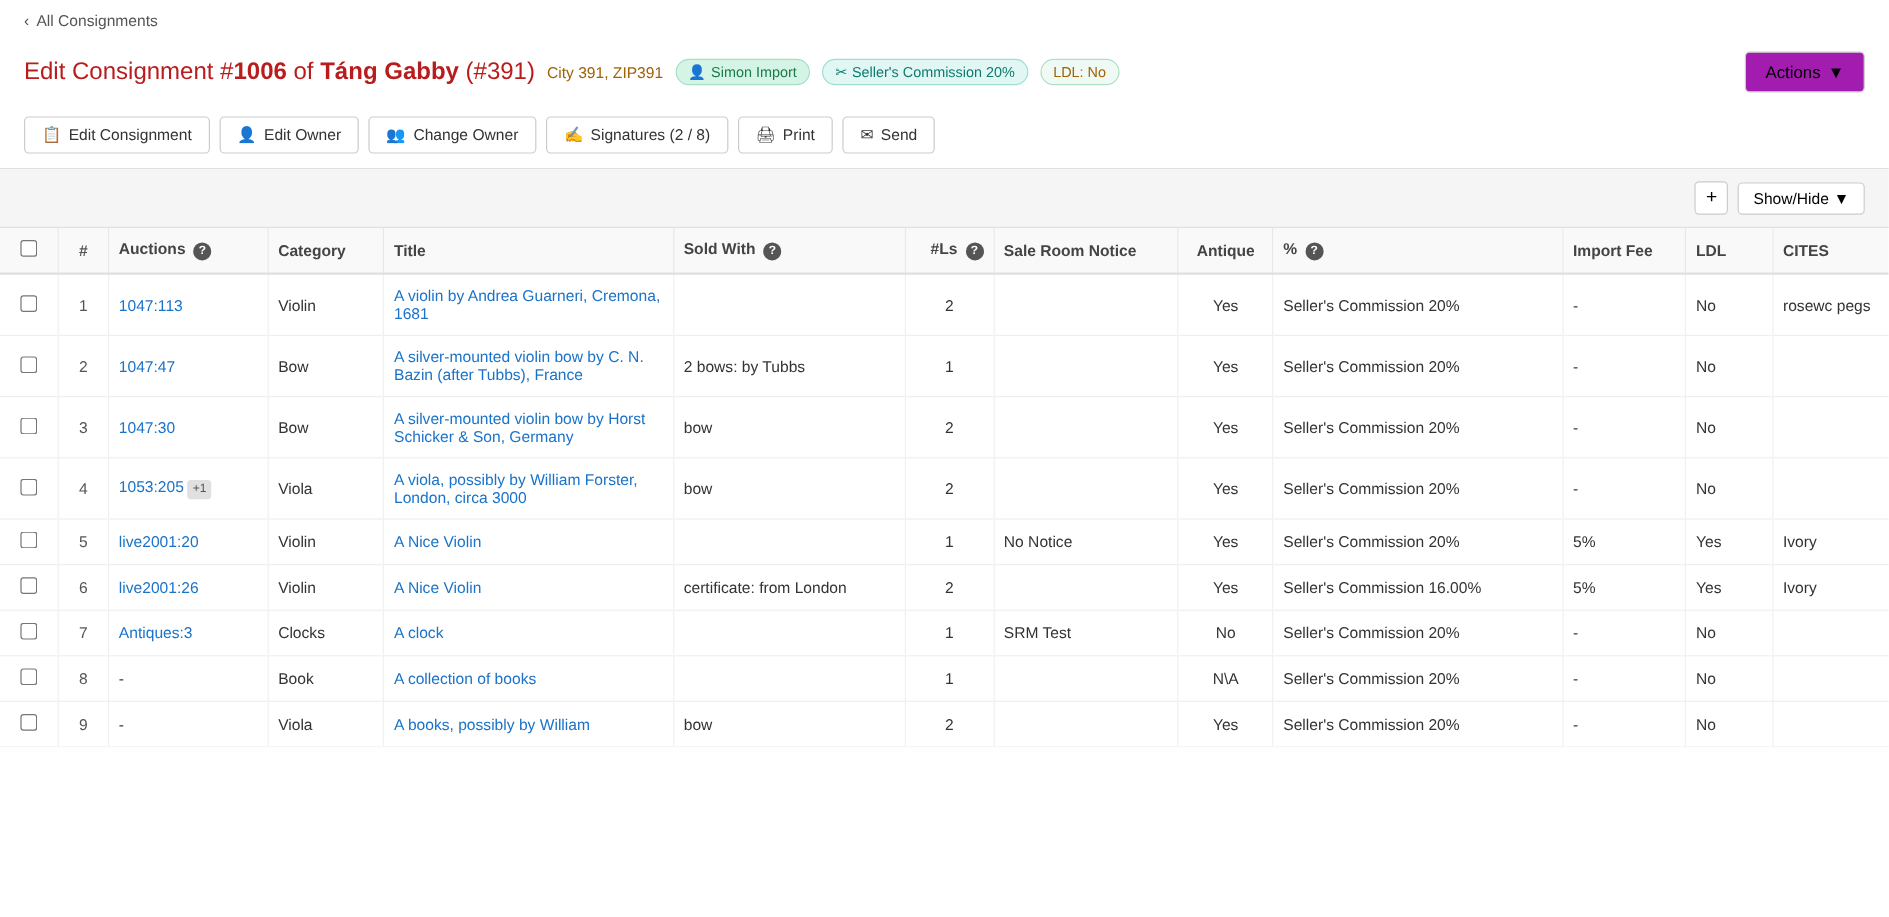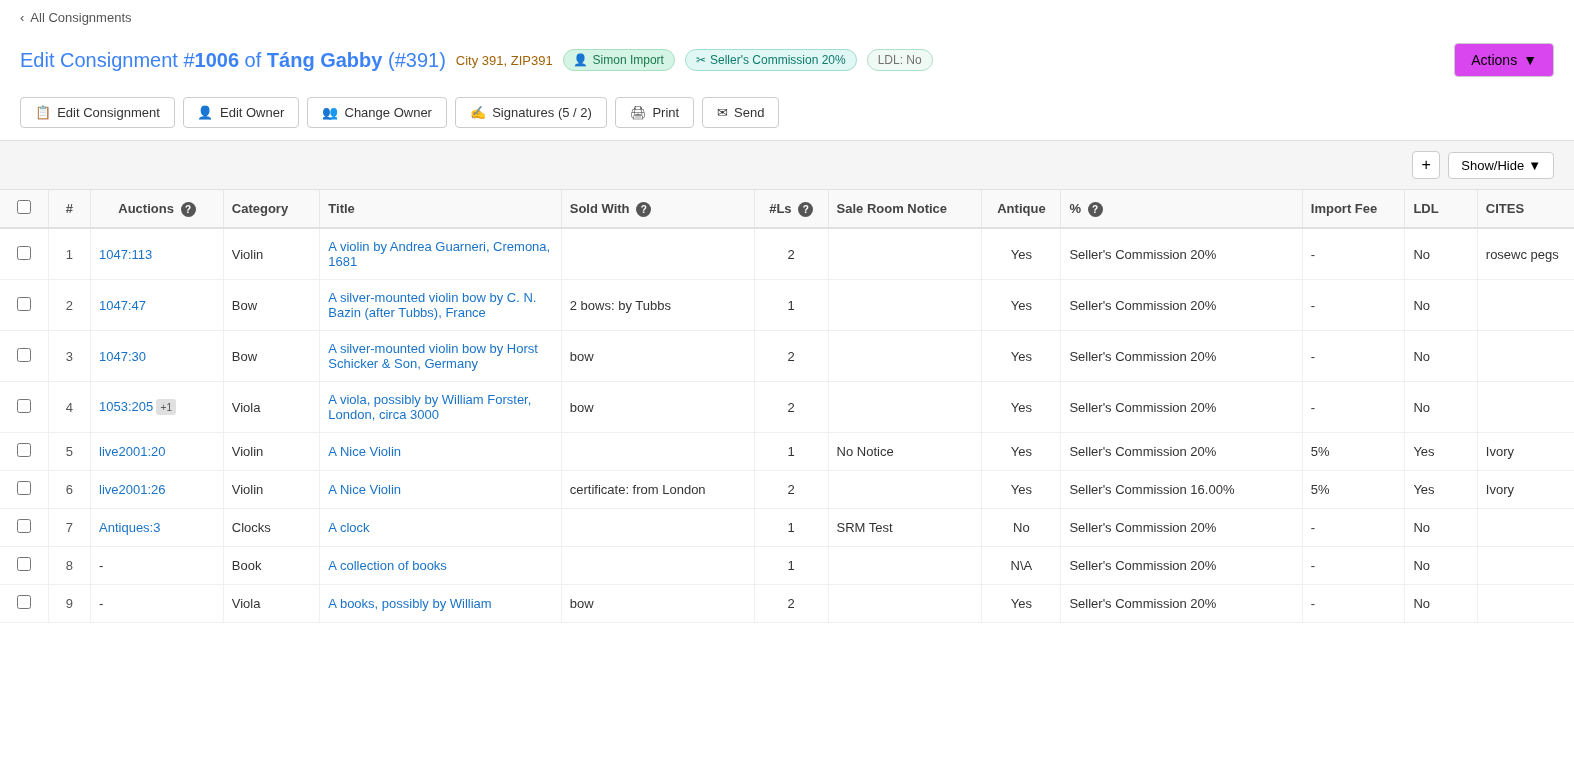--- a/index.html
+++ b/index.html
@@ -2,30 +2,30 @@
 <html><head>
   <meta charset="utf-8">
   <style>
     * { box-sizing: border-box; margin: 0; padding: 0; }
     body { font-family: -apple-system, BlinkMacSystemFont, 'Segoe UI', sans-serif; font-size: 13px; color: #333; background: #fff; }
     
     .top-nav { padding: 10px 20px; font-size: 13px; color: #555; display: flex; align-items: center; gap: 6px; cursor: pointer; }
     
     .header-row { display: flex; align-items: center; justify-content: space-between; padding: 8px 20px 12px; }
     .header-left { display: flex; align-items: center; gap: 10px; flex-wrap: wrap; }
-    .header-title { font-size: 20px; color: #3b82f6; }
+    .header-title { font-size: 20px; color: #b91c1c; }
     .header-title strong { font-weight: 700; }
     .header-location { font-size: 13px; color: #a16207; }
     
     .badge { display: inline-flex; align-items: center; gap: 4px; padding: 3px 10px; border-radius: 20px; font-size: 12px; font-weight: 500; }
     .badge-green { background: #d4f4e5; color: #1a7a4a; border: 1px solid #a8dfc3; }
     .badge-teal { background: #e0f7f4; color: #0d7a6d; border: 1px solid #a0ddd6; }
-    .badge-light { background: #f0faf5; color: #737373; border: 1px solid #b0e0c8; }
-    
-    .actions-btn { display: flex; align-items: center; gap: 6px; padding: 8px 16px; border: 1px solid #ccc; border-radius: 4px; background: #d946ef; font-size: 14px; cursor: pointer; }
+    .badge-light { background: #f0faf5; color: #a16207; border: 1px solid #b0e0c8; }
+    
+    .actions-btn { display: flex; align-items: center; gap: 6px; padding: 8px 16px; border: 1px solid #ccc; border-radius: 4px; background: #a21caf; font-size: 14px; cursor: pointer; }
     
     .toolbar { display: flex; align-items: center; gap: 8px; padding: 8px 20px 12px; border-bottom: 1px solid #e0e0e0; }
     .toolbar-btn { display: flex; align-items: center; gap: 6px; padding: 7px 14px; border: 1px solid #ccc; border-radius: 4px; background: #fff; font-size: 13px; cursor: pointer; color: #333; white-space: nowrap; }
     
     .table-controls { display: flex; align-items: center; justify-content: flex-end; padding: 10px 20px; background: #f5f5f5; border-bottom: 1px solid #e0e0e0; gap: 8px; }
     .add-btn { width: 28px; height: 28px; border: 1px solid #ccc; border-radius: 4px; background: #fff; font-size: 16px; cursor: pointer; display: flex; align-items: center; justify-content: center; }
     .show-hide-btn { display: flex; align-items: flex-end; gap: 4px; padding: 5px 12px; border: 1px solid #ccc; border-radius: 4px; background: #fff; font-size: 13px; cursor: pointer; }
     
     .table-wrap { overflow-x: auto; }
     table { width: 100%; border-collapse: collapse; font-size: 13px; }
@@ -41,25 +41,25 @@
     .link-blue { color: #1a73c9; text-decoration: none; cursor: pointer; }
     
     .checkbox-cell { width: 40px; text-align: center; }
     .num-cell { width: 30px; text-align: center; color: #555; }
     .auction-cell { min-width: 100px; }
     .plus-badge { display: inline-flex; align-items: center; justify-content: center; width: 20px; height: 16px; border-radius: 3px; background: #e0e0e0; color: #555; font-size: 10px; margin-left: 3px; }
     
     input[type="checkbox"] { width: 14px; height: 14px; cursor: pointer; }
     
     .col-hash { width: 35px; }
-    .col-auctions { width: 110px; text-align: center; }
+    .col-auctions { width: 110px; }
     .col-category { width: 80px; }
     .col-title { width: 200px; }
     .col-soldwith { width: 160px; margin-left: 16px; }
-    .col-ls { width: 45px; text-align: center; }
+    .col-ls { width: 45px; text-align: right; }
     .col-srn { width: 120px; }
     .col-antique { width: 65px; text-align: center; }
     .col-pct { width: 200px; }
     .col-importfee { width: 85px; }
     .col-ldl { width: 60px; }
     .col-cites { width: 80px; margin-left: 44px; }
   </style>
 </head>
 <body>
 
@@ -100,21 +100,21 @@
   <button class="toolbar-btn">
     <span>👤</span>
     <span>Edit Owner</span>
   </button>
   <button class="toolbar-btn">
     <span>👥</span>
     <span>Change Owner</span>
   </button>
   <button class="toolbar-btn">
     <span>✍</span>
-    <span>Signatures (5 / 2)</span>
+    <span>Signatures (2 / 8)</span>
   </button>
   <button class="toolbar-btn">
     <span>🖨</span>
     <span>Print</span>
   </button>
   <button class="toolbar-btn">
     <span>✉</span>
     <span>Send</span>
   </button>
 </div>

